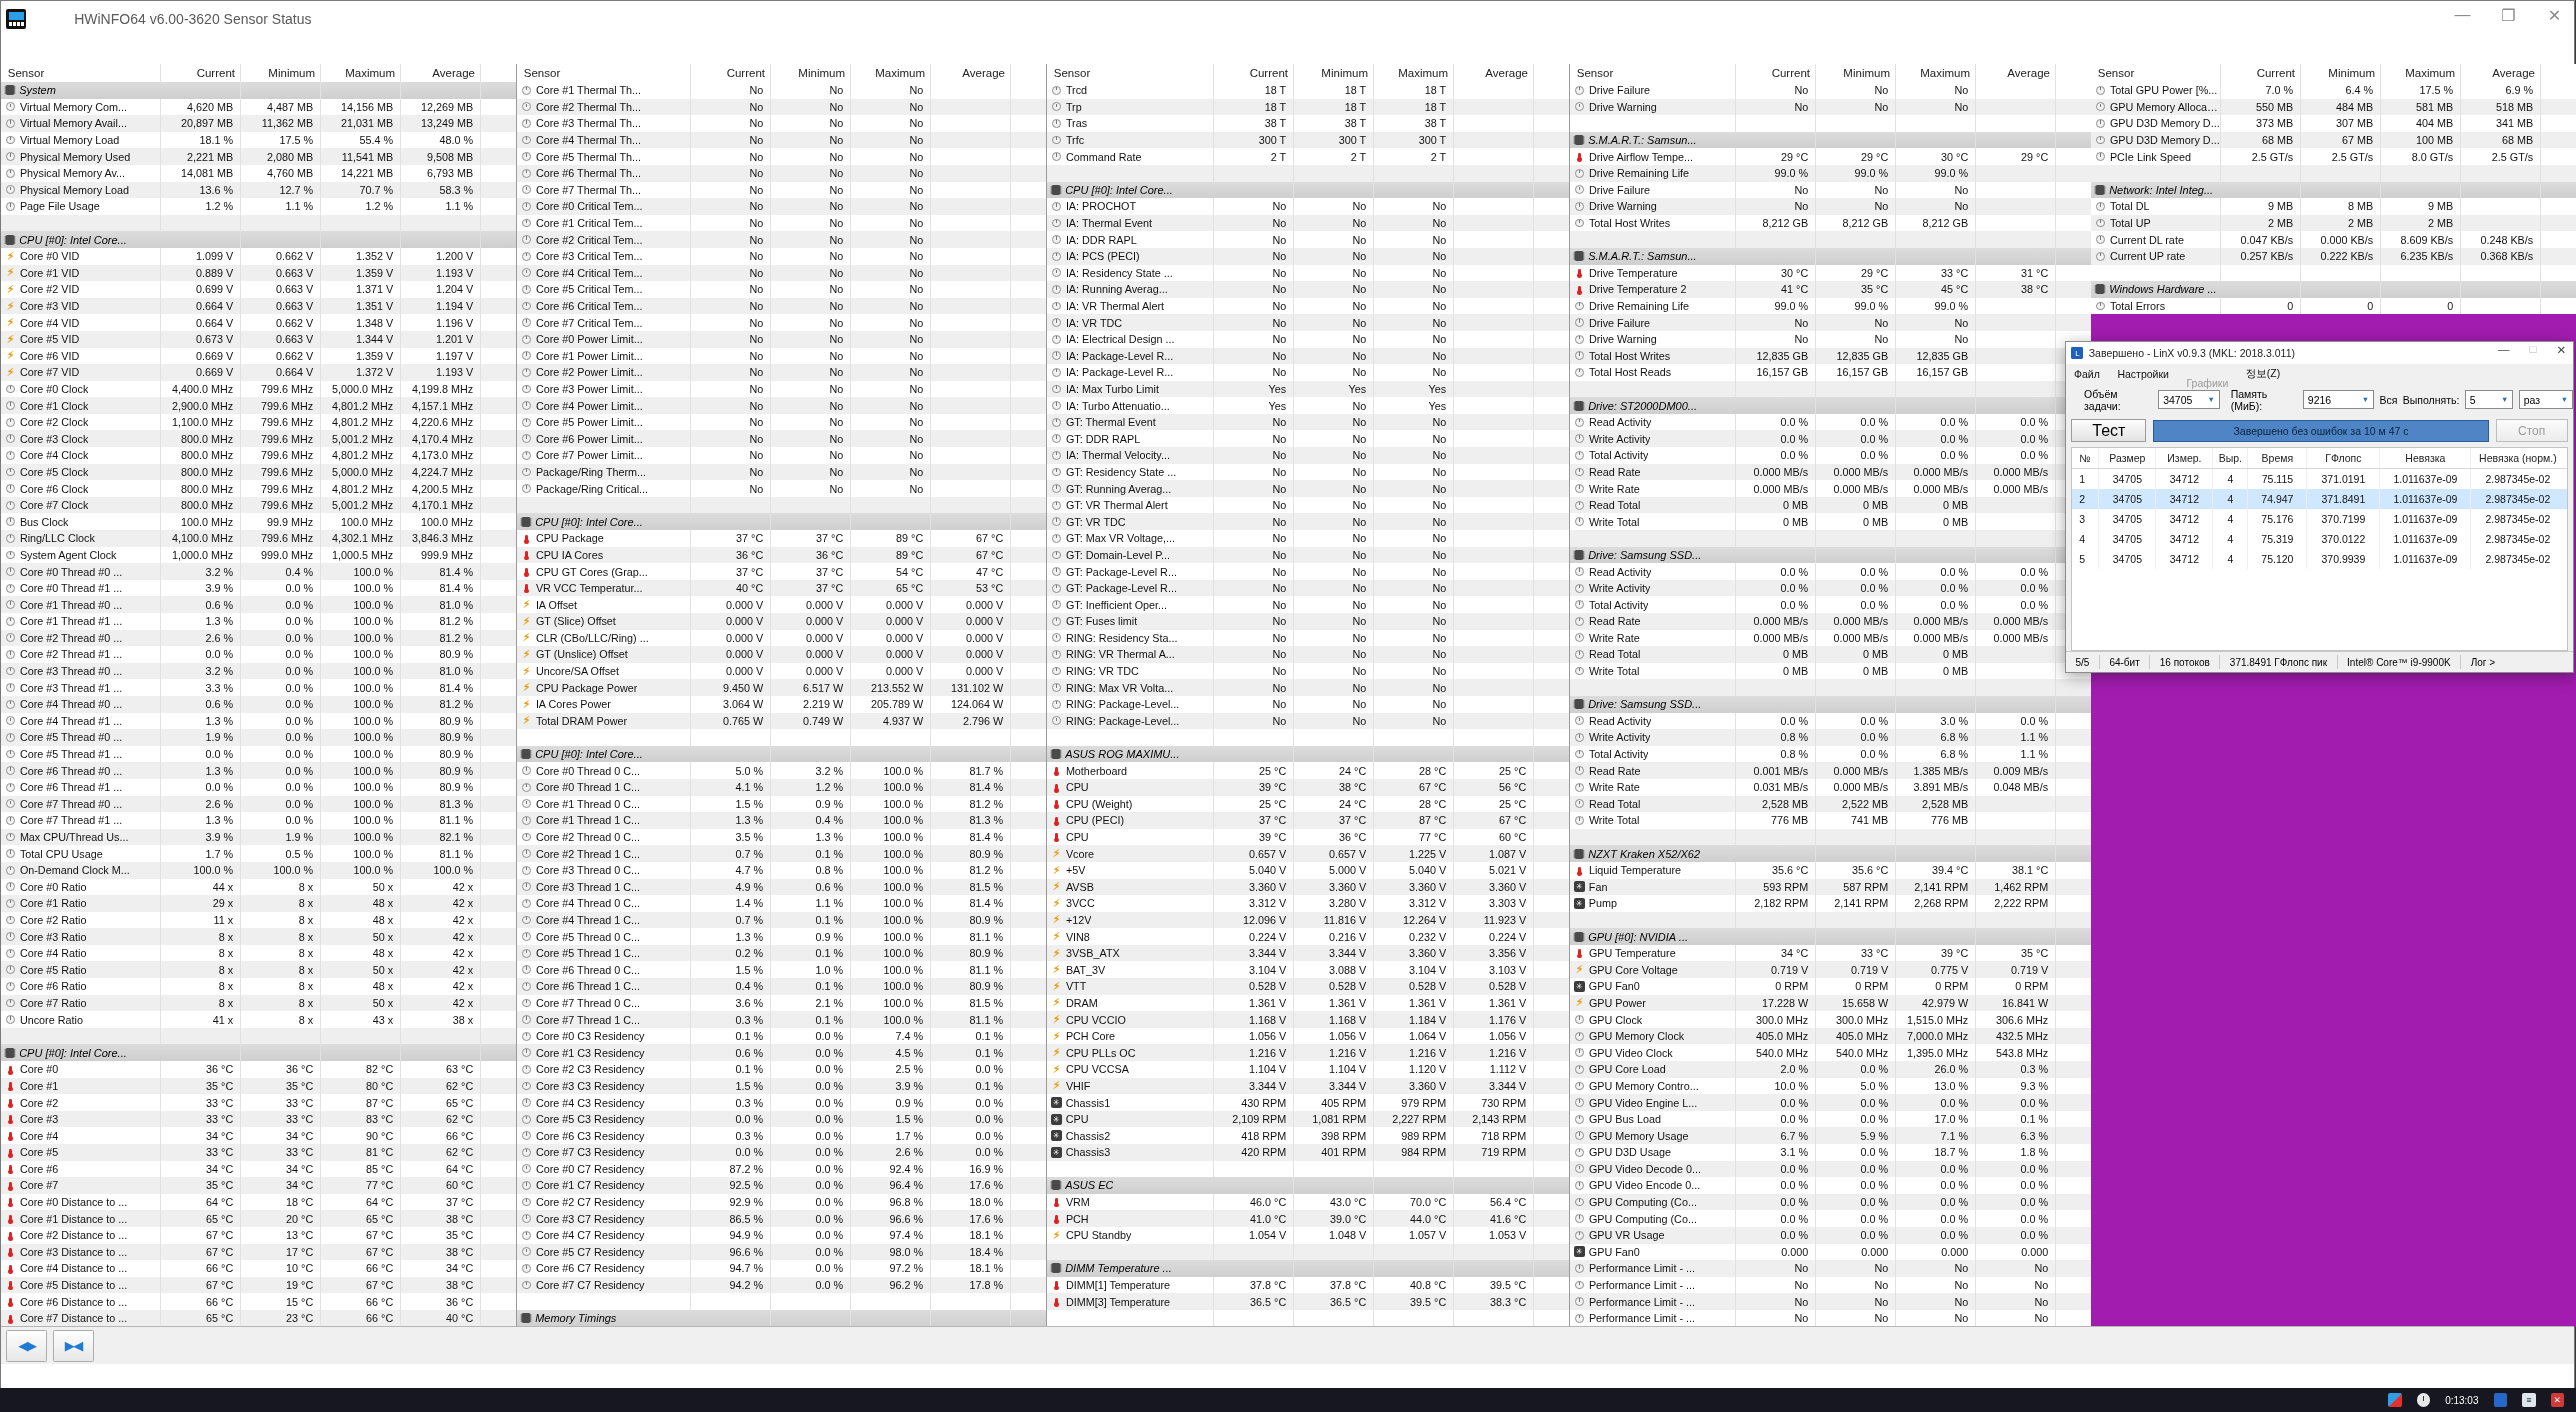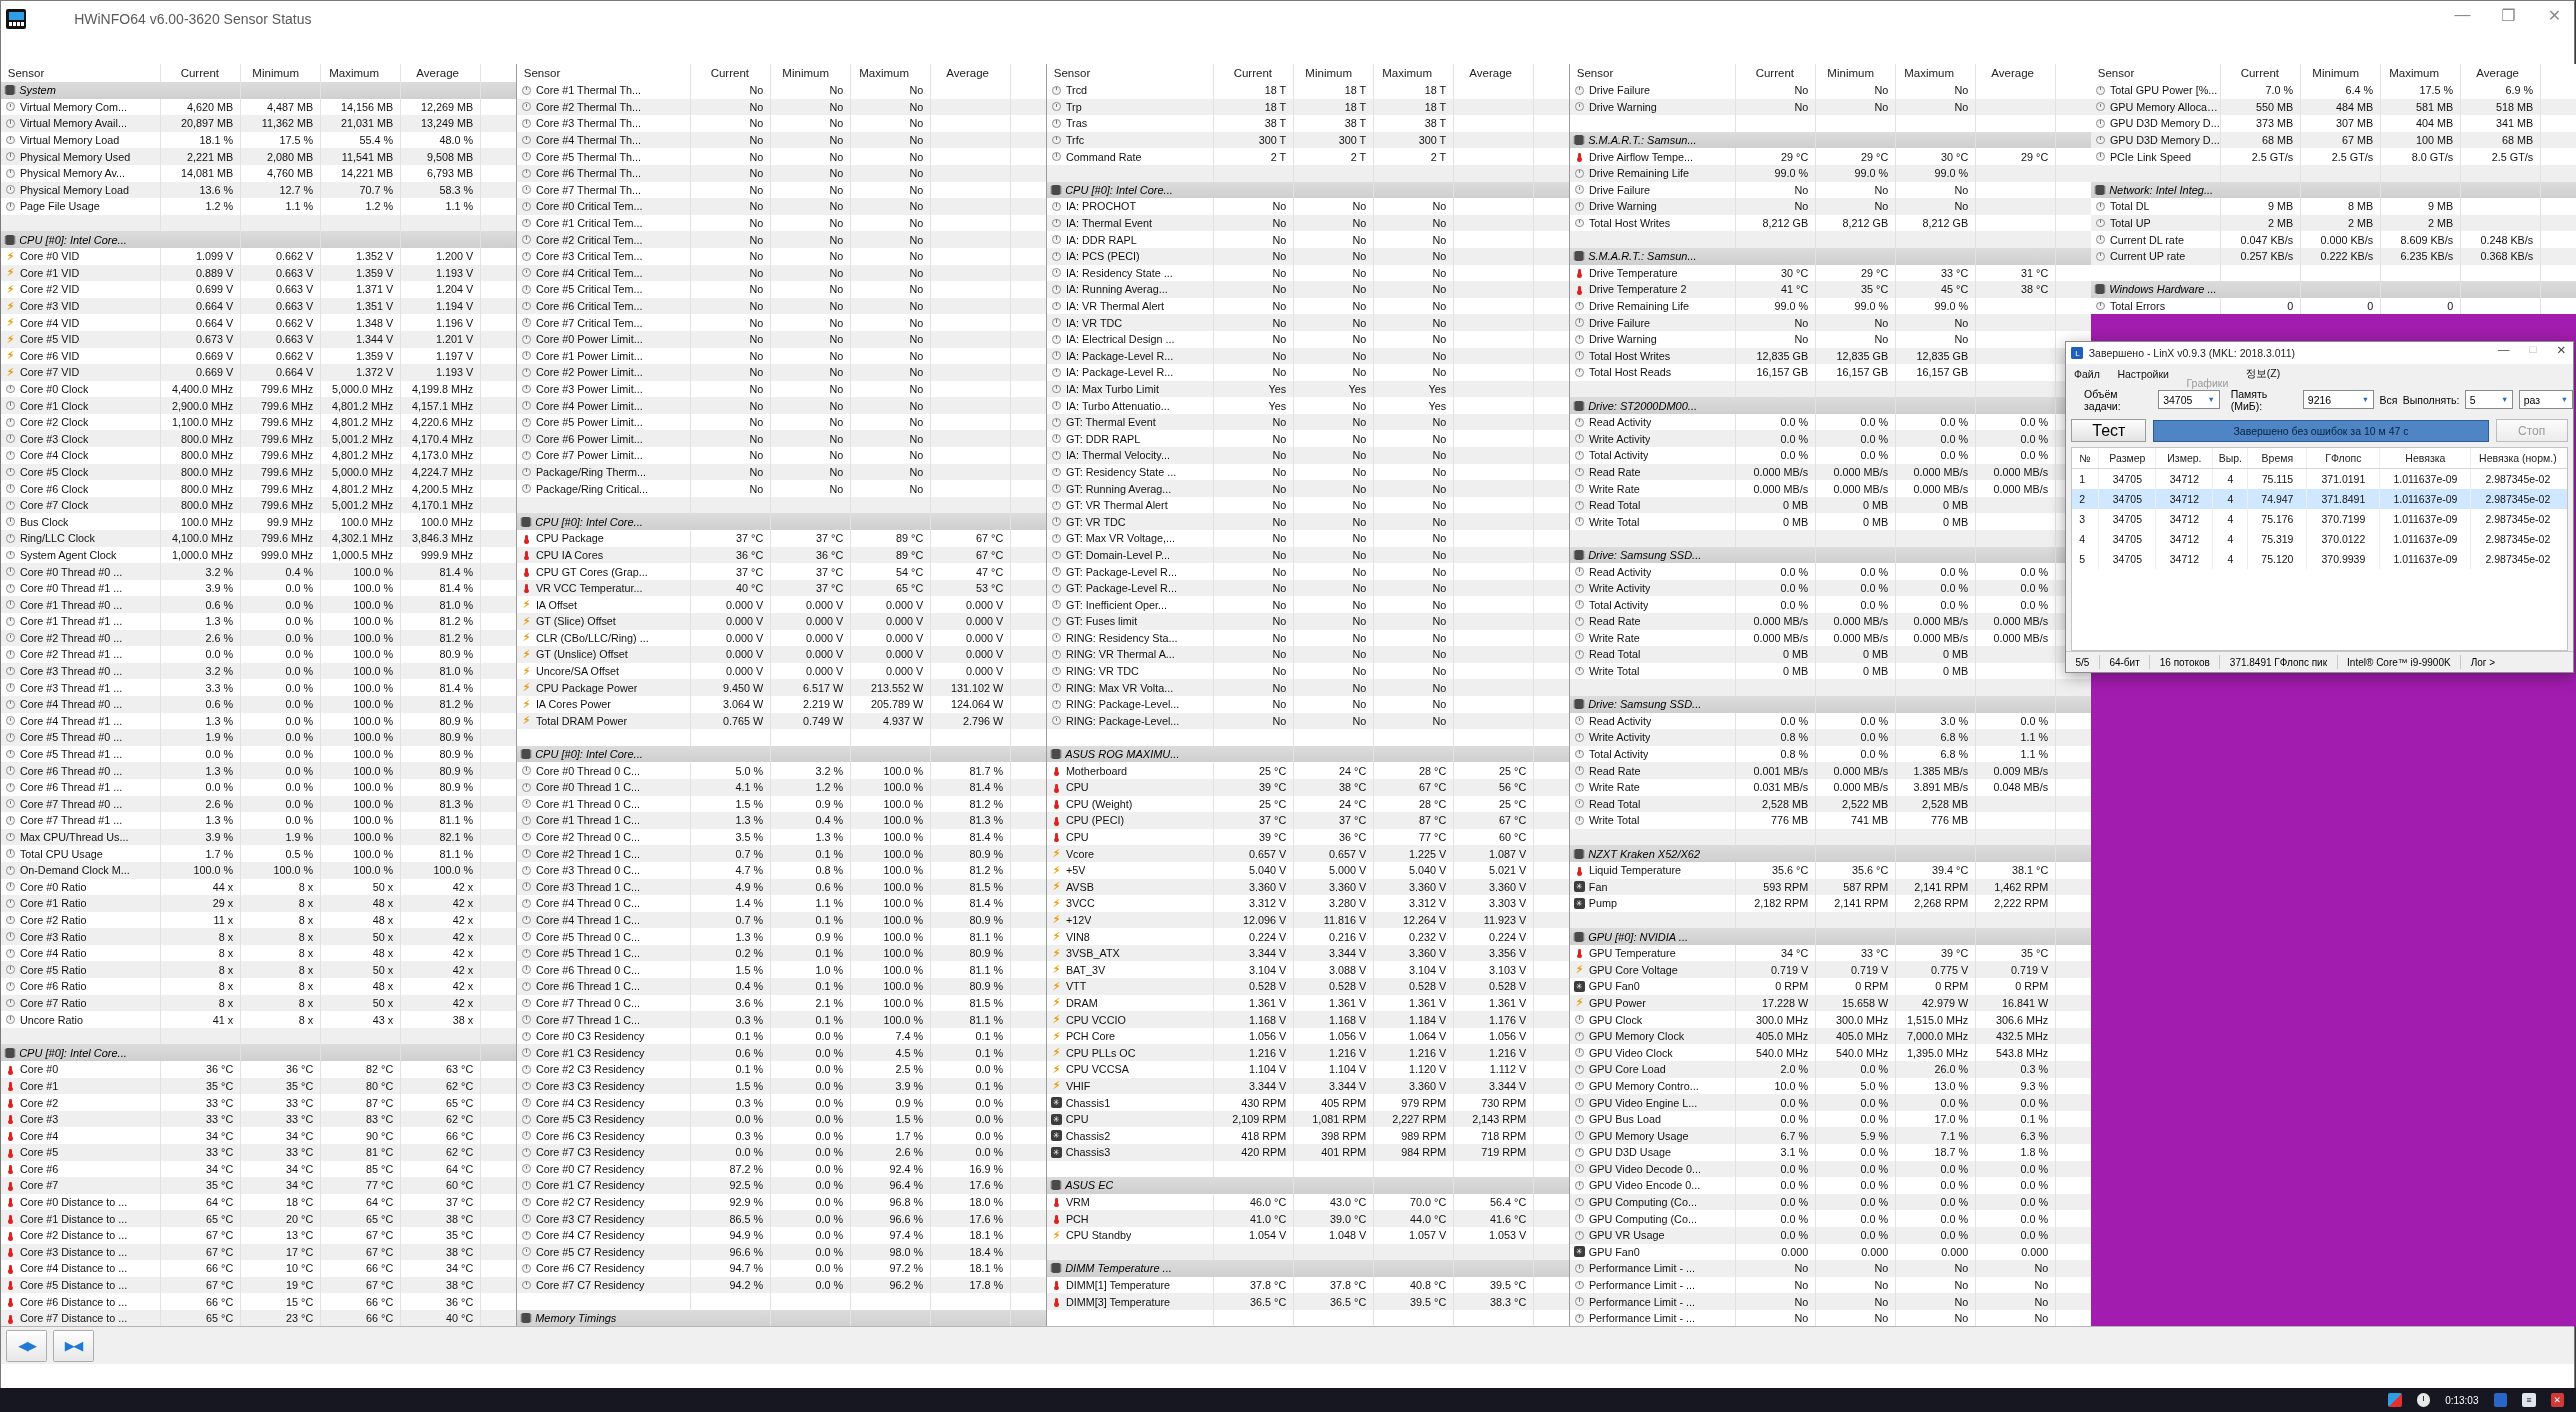--- a/index.html
+++ b/index.html
@@ -13,21 +13,21 @@
   #app-icon::after{content:"";position:absolute;left:2.7px;top:13px;width:15px;height:4px;
      background:linear-gradient(90deg,#fff 0 2.7px,#111 2.7px 4px,#fff 4px 6.8px,#111 6.8px 8px,#fff 8px 10.8px,#111 10.8px 12px,#fff 12px 15px);}
   #title-text{font-size:14px;color:#5a5a5a;}
   #win-controls{position:absolute;right:9.5px;top:5.4px;display:flex;gap:26px;color:#8a8a8a;font-size:16px;}
   #win-controls span{width:20px;text-align:center;cursor:default;}
   
   #cols{position:absolute;left:0;top:36px;right:0;bottom:61px;}
   .col{position:absolute;top:0;bottom:0;border-right:1.4px solid #9a9a9a;box-sizing:border-box;overflow:hidden;background:#a21caf;margin-top:27px;}
   .hdr{display:flex;height:18px;align-items:center;border-bottom:0.7px solid #d0d0d0;background:#fff;}
   .hdr .hname{flex:1;padding-left:6.8px;font-size:11.5px;color:#222;border-right:0.7px solid #e2e2e2;height:100%;display:flex;align-items:center;}
-  .hdr .hval{width:80px;text-align:right;padding-right:21px;font-size:11.5px;color:#222;border-right:0.7px solid #e2e2e2;height:100%;display:flex;align-items:center;justify-content:flex-end;box-sizing:border-box;}
+  .hdr .hval{width:80px;text-align:right;padding-right:5px;font-size:11.5px;color:#222;border-right:0.7px solid #e2e2e2;height:100%;display:flex;align-items:center;justify-content:flex-end;box-sizing:border-box;}
   .hdr .hsp{width:35px;height:100%;}
   .rows{position:absolute;left:0;right:0;top:18px;bottom:0;}
   .srow{display:flex;height:16.6px;align-items:center;}
   .srow.odd{background:#efefef;}
   .srow.even{background:#ffffff;}
   .srow .nm{flex:1;display:flex;align-items:center;overflow:hidden;white-space:nowrap;text-overflow:ellipsis;
      font-size:10.8px;color:#111;border-right:0.7px solid #e2e2e2;height:100%;}
   .srow .nm .lbl{overflow:hidden;text-overflow:ellipsis;white-space:nowrap;}
   .srow .v{width:80px;text-align:right;padding-right:6.8px;font-size:10.8px;color:#111;border-right:0.7px solid #e2e2e2;
      height:100%;display:flex;align-items:center;justify-content:flex-end;box-sizing:border-box;}

